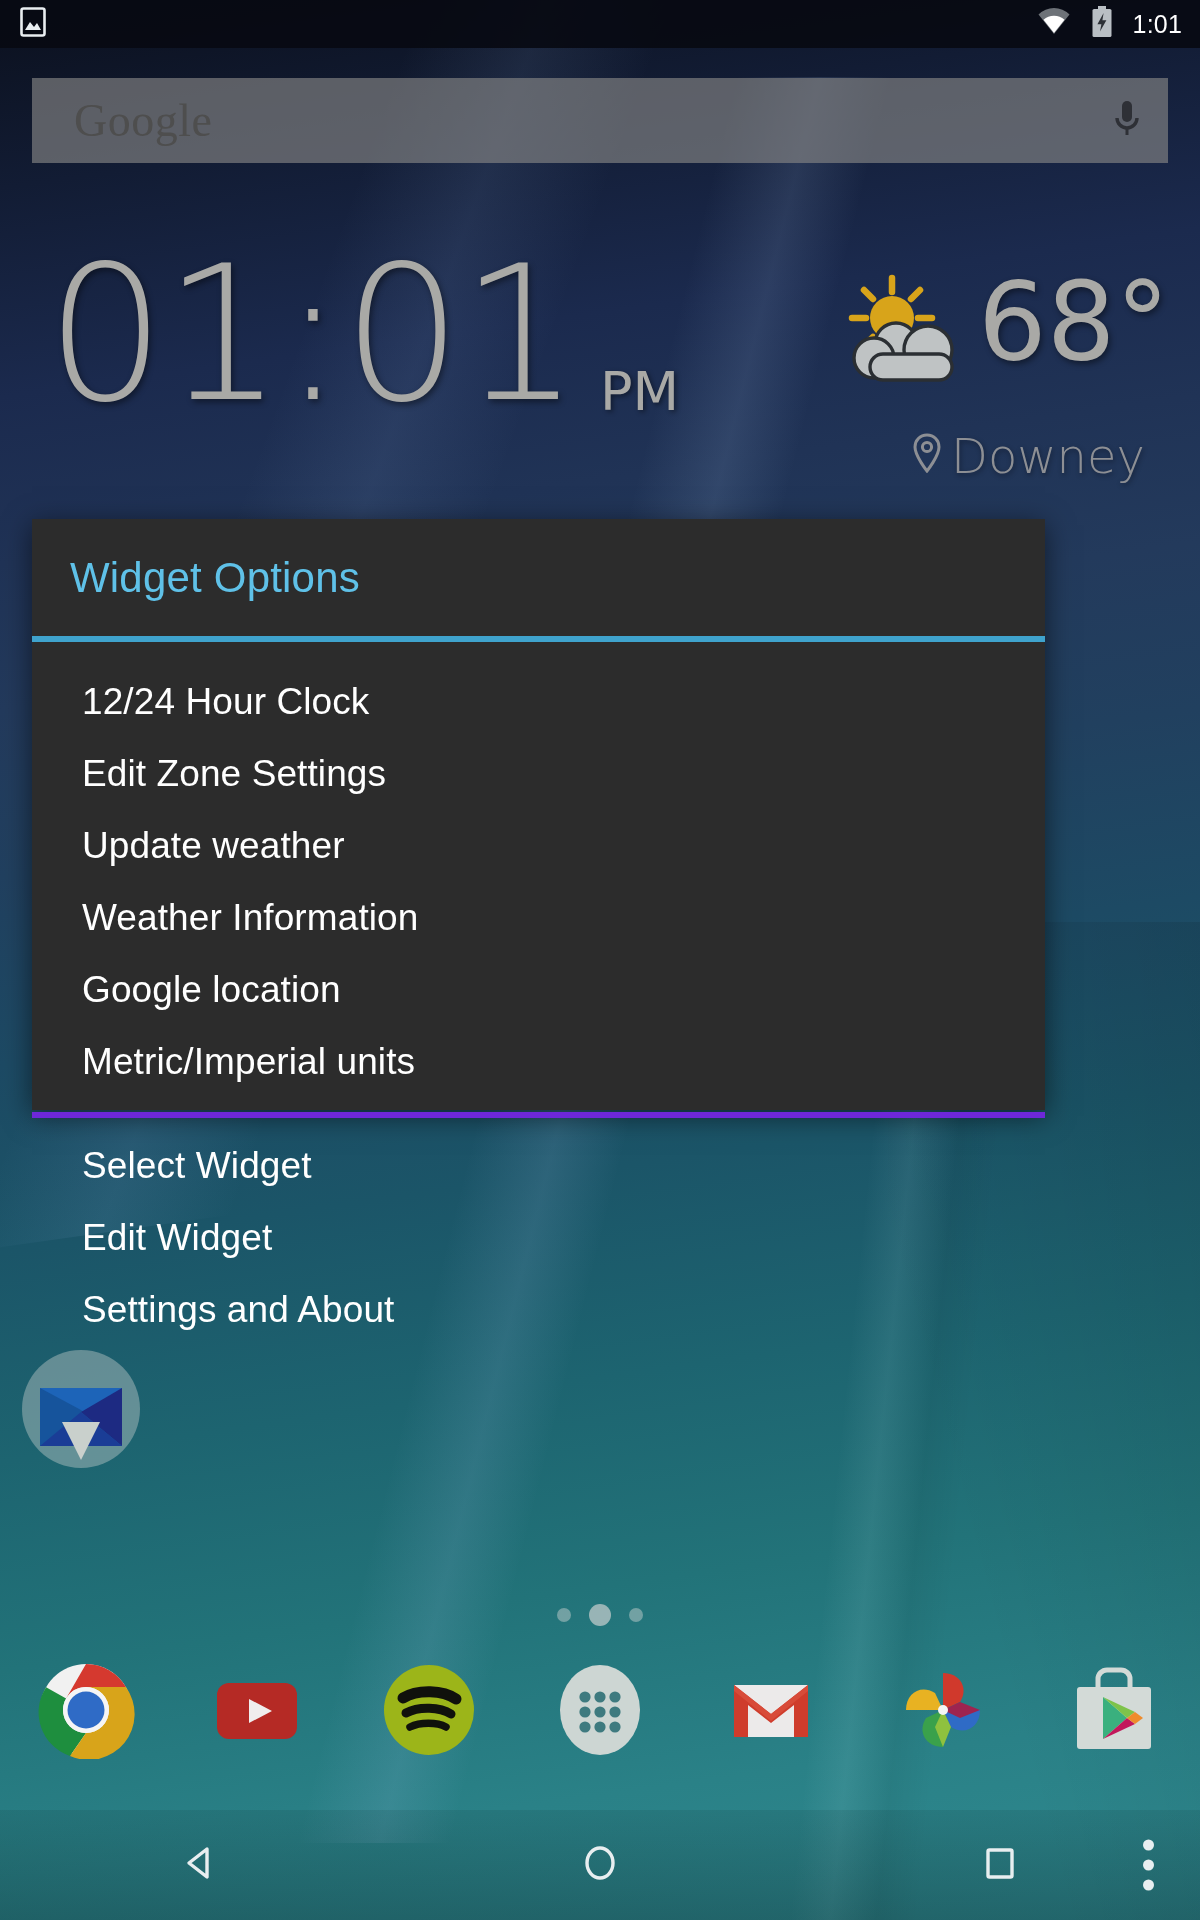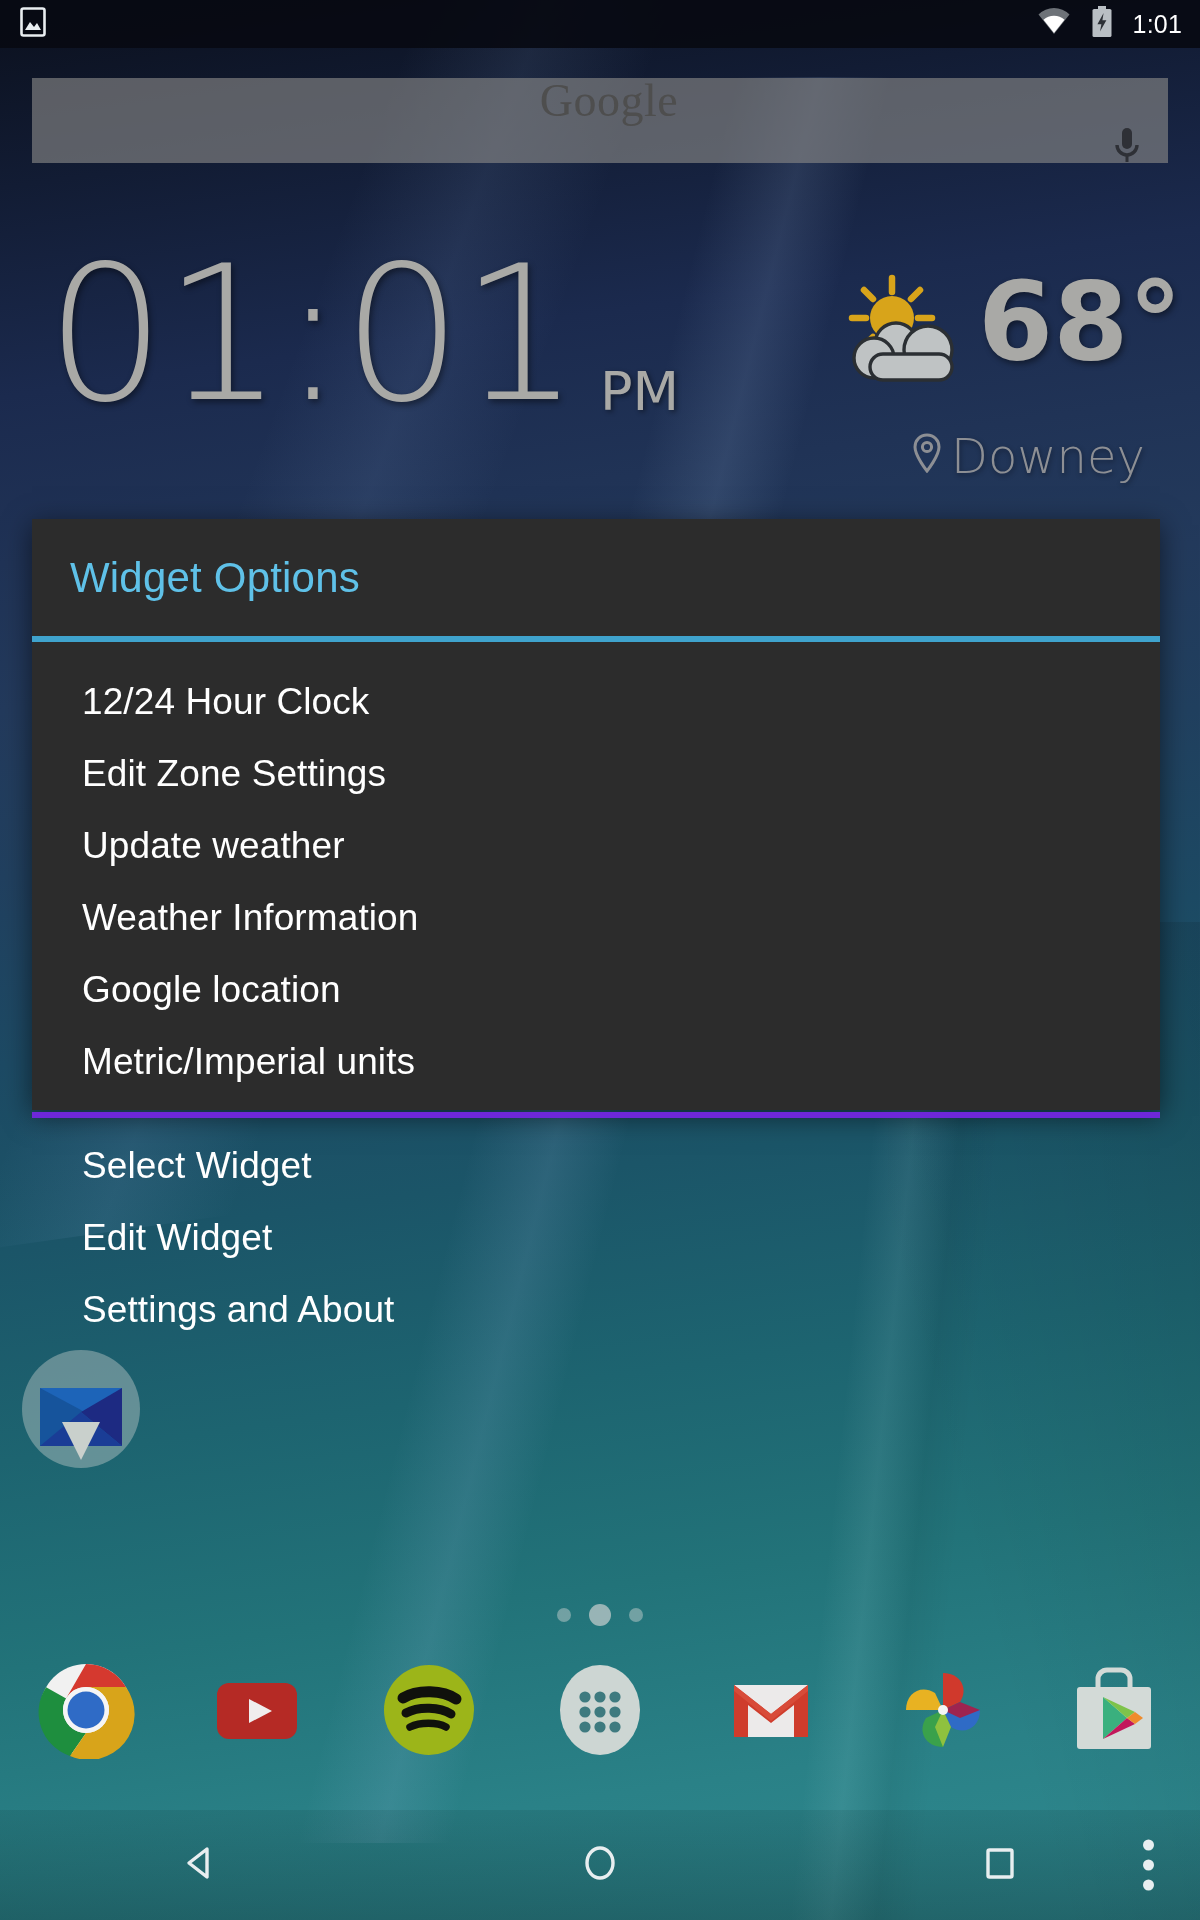--- a/index.html
+++ b/index.html
@@ -81,21 +81,20 @@
 
   
   .searchbar{
     position:absolute;
     left:32px; top:78px;
     width:1136px; height:85px;
     background:rgba(132,132,132,.66);
     display:flex; align-items:center;
     padding:0 24px 0 42px;
     z-index:3;
-    flex-direction:column;
   }
   .g-logo{
     font-family:"Liberation Serif", serif;
     font-size:46px;
     color:#4e4e4e;
     letter-spacing:.5px;
     line-height:1;
   }
   .mic-wrap{ margin-left:auto; display:flex; align-items:center; }
 
@@ -126,21 +125,21 @@
     color:#a9a9a6;
     text-shadow:2px 2px 5px rgba(0,0,0,.45);
   }
   .weather-block{
     position:absolute;
     left:840px; top:20px;
     display:flex; align-items:flex-start;
   }
   .weather-temp{
     font-family:"DejaVu Sans", sans-serif;
-    font-weight:700;
+    font-weight:400;
     font-size:108px;
     line-height:.96;
     color:#a9a9a6;
     margin-left:6px;
     text-shadow:2px 3px 6px rgba(0,0,0,.45);
   }
   .weather-loc{
     position:absolute;
     left:912px; top:178px;
     display:flex; align-items:center; gap:9px;
@@ -162,21 +161,21 @@
   .home-icon-email .circ{
     position:absolute; inset:0;
     border-radius:50%;
     background:rgba(200,208,205,.42);
   }
 
   
   .dialog{
     position:absolute;
     left:32px; top:519px;
-    width:1128px; height:591px;
+    width:1013px; height:591px;
     background:#2c2c2c;
     box-shadow:0 6px 26px rgba(0,0,0,.55);
     z-index:8;
   }
   .dialog-header{
     height:117px;
     display:flex; align-items:center;
     padding-left:38px;
   }
   .dialog-title{

